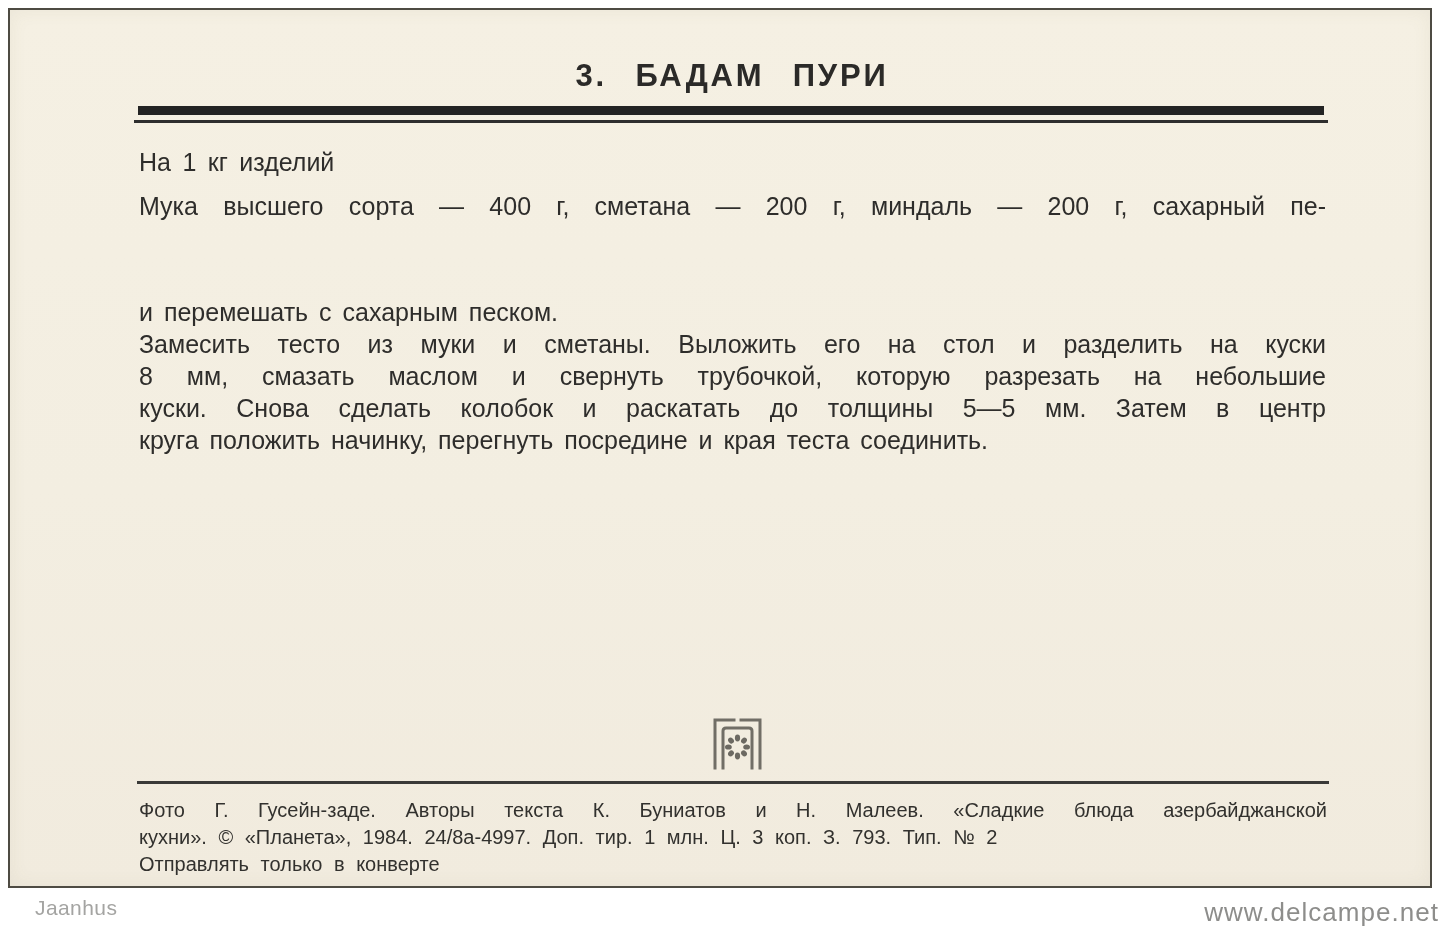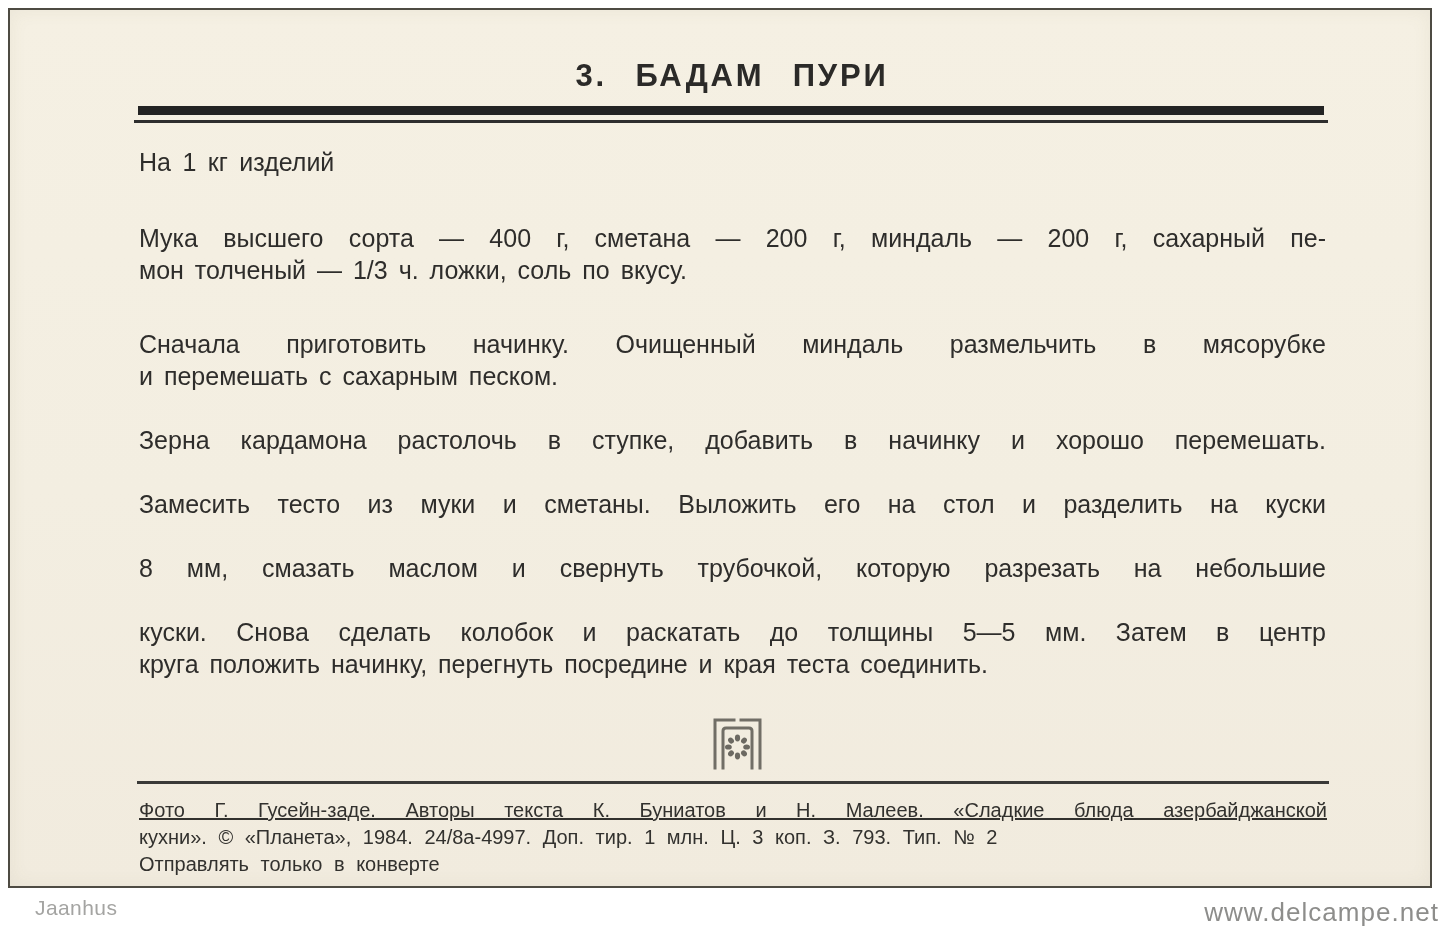--- a/index.html
+++ b/index.html
@@ -44,21 +44,20 @@
   }
   .para { position: absolute; left: 129px; width: 1187px; color: #2e2d2b; }
   .para .line {
     font-size: 25px; line-height: 32px;
     word-spacing: 0.16em;
     white-space: normal;
   }
   .para .line.fill {
     text-align: justify;
     text-align-last: justify;
-    margin-top: 32px;
     -moz-text-align-last: justify;
   }
   .ingredients { top: 180px; }
   .instructions { top: 286px; }
   .stamp {
     position: absolute; left: 698px; top: 702px;
     width: 60px; height: 58px; opacity: 0.82;
   }
   .rule-bottom {
     position: absolute;
@@ -66,21 +65,20 @@
     background: #3a3a38;
   }
   .credits { position: absolute; left: 129px; top: 787px; width: 1188px; color: #32312e; }
   .credits .line {
     font-size: 20px; line-height: 27px;
     word-spacing: 0.30em;
   }
   .credits .line.fill {
     text-align: justify;
     text-align-last: justify;
-    text-decoration: underline;
     -moz-text-align-last: justify;
   }
   .watermark-center {
     position: absolute;
     left: 438px; top: 408px; width: 540px;
     font-size: 74px; font-weight: bold;
     letter-spacing: 0.02em;
     color: rgba(124, 120, 110, 0.33);
     z-index: 6;
     pointer-events: none;
@@ -108,27 +106,24 @@
 
     <h1 class="title">3. БАДАМ ПУРИ</h1>
 
     <div class="rule-thick"></div>
     <div class="rule-thin"></div>
 
     <div class="yield">На 1 кг изделий</div>
 
     <div class="para ingredients">
       <div class="line fill">Мука высшего сорта — 400 г, сметана — 200 г, миндаль — 200 г, сахарный пе-</div>
-      <div class="line">мон толченый — 1/3 ч. ложки, соль по вкусу.</div>
     </div>
 
     <div class="para instructions">
-      <div class="line fill">Сначала приготовить начинку. Очищенный миндаль размельчить в мясорубке</div>
       <div class="line">и перемешать с сахарным песком.</div>
-      <div class="line fill">Зерна кардамона растолочь в ступке, добавить в начинку и хорошо перемешать.</div>
       <div class="line fill">Замесить тесто из муки и сметаны. Выложить его на стол и разделить на куски</div>
       <div class="line fill">8 мм, смазать маслом и свернуть трубочкой, которую разрезать на небольшие</div>
       <div class="line fill">куски. Снова сделать колобок и раскатать до толщины 5—5 мм. Затем в центр</div>
       <div class="line">круга положить начинку, перегнуть посредине и края теста соединить.</div>
     </div>
 
     <div class="stamp">
       <svg width="60" height="58" viewBox="0 0 60 58">
         <g fill="none" stroke="#55534c" stroke-width="3" stroke-linecap="square">
           <path d="M7 56 L7 8 L26 8"></path>

